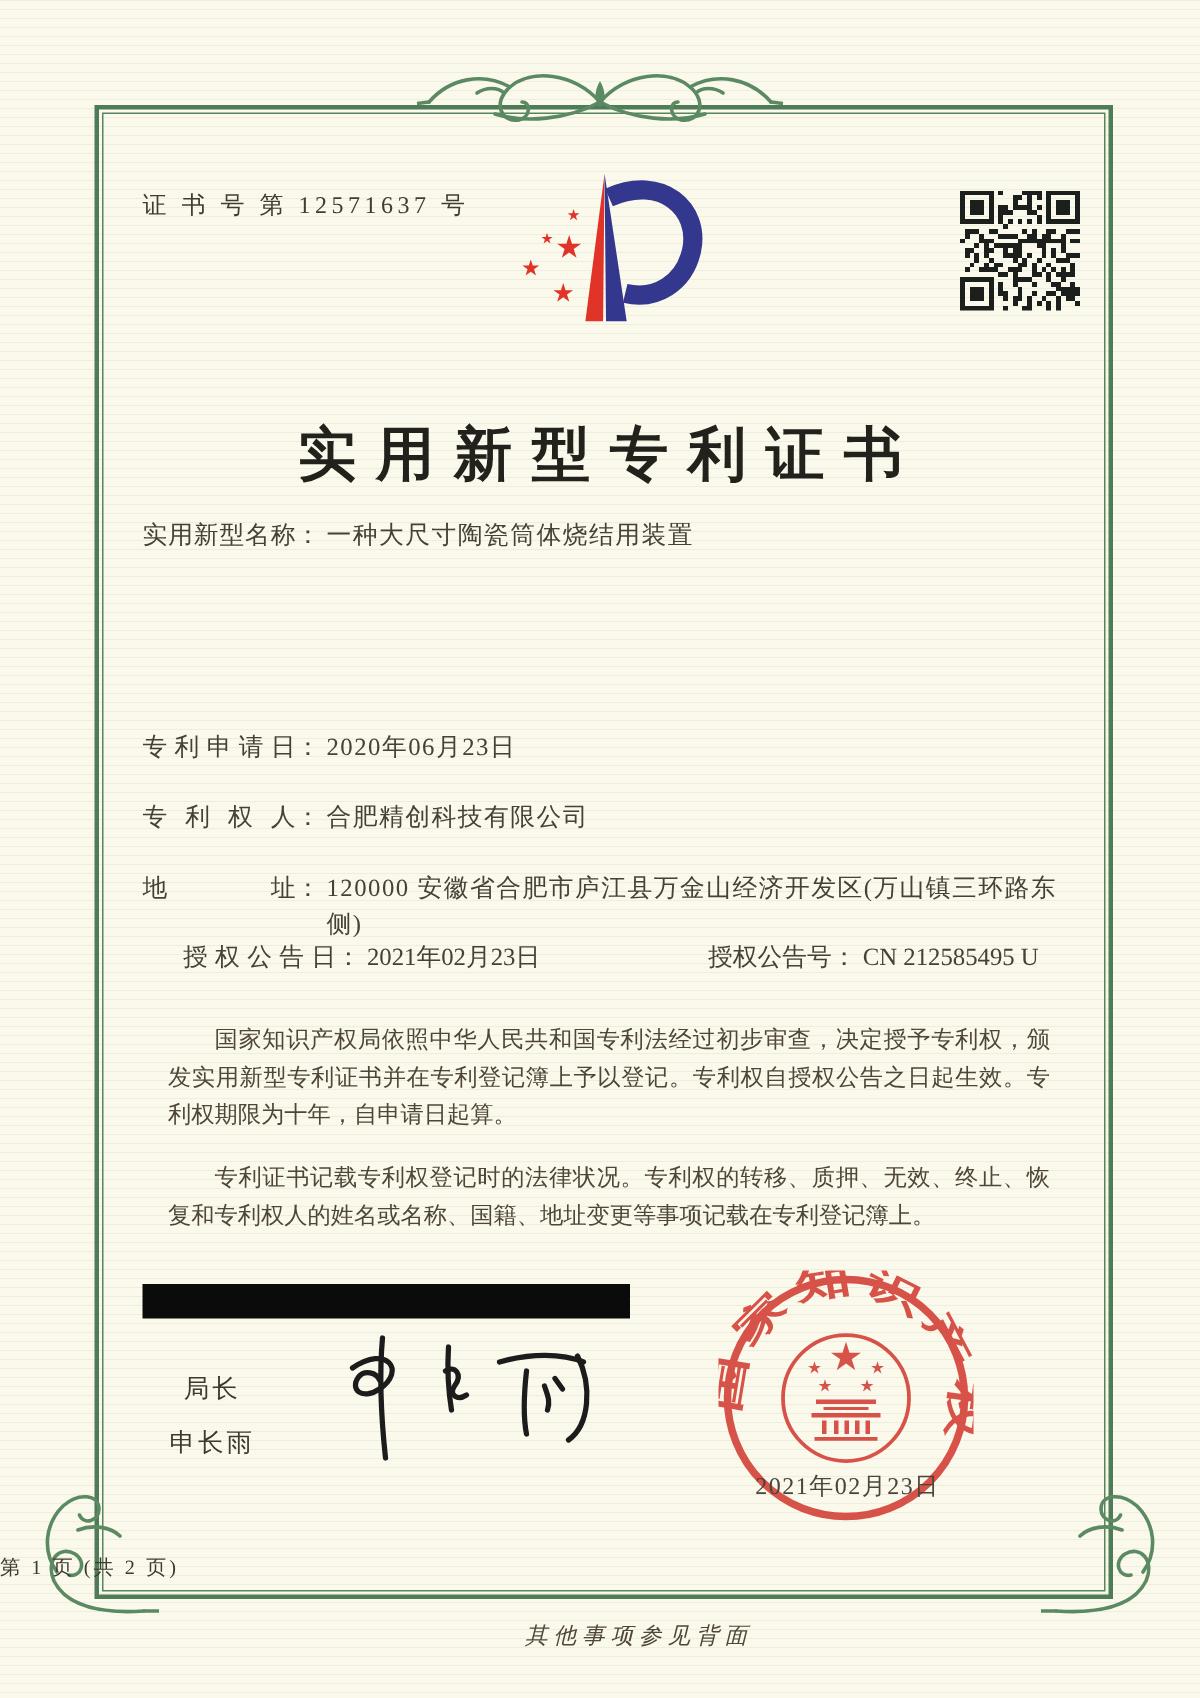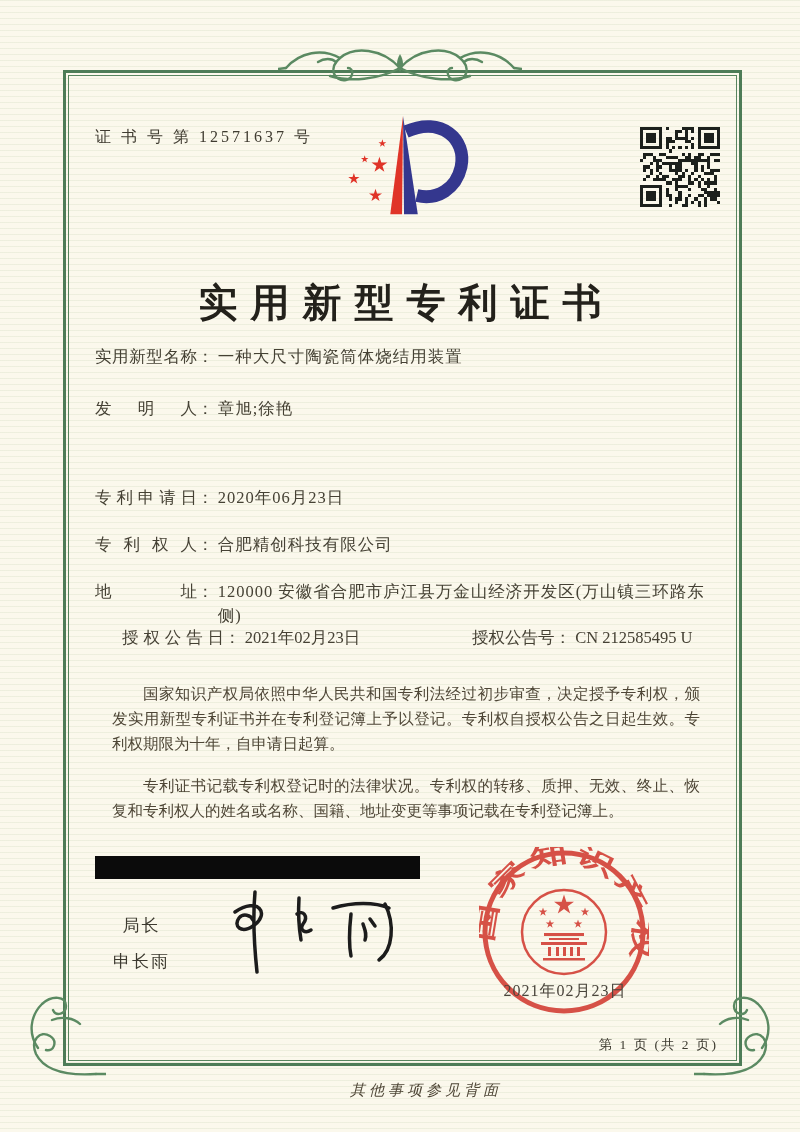--- a/index.html
+++ b/index.html
@@ -22,22 +22,22 @@
   .grant-wrap{position:absolute;left:95px;top:627px;width:640px;font-size:16.5px;color:#454134;margin-left:27px;}
   .paras{position:absolute;left:95px;top:664px;width:622px;font-size:15.5px;line-height:1.62;
     color:#4e4636;text-align:justify;}
   .paras p{margin:17px;text-indent:2em;}
   .redaction{position:absolute;left:95px;top:856px;width:325px;height:23px;background:#0b0b0b;}
   .signer{position:absolute;left:113px;top:908px;font-size:17px;line-height:2.1;color:#3d3a30;letter-spacing:2px;text-align:center;}
   .signature{position:absolute;left:213px;top:884px;}
   .seal{position:absolute;left:479px;top:847px;}
   .seal-date{position:absolute;left:480px;top:981px;width:170px;text-align:center;
     font-size:16px;color:#4a453c;letter-spacing:1px;z-index:3;}
-  .page-info{position:absolute;left:0;top:1036px;width:682px;text-align:right;
-    font-size:13.5px;letter-spacing:2px;color:#3d3a30;margin-left:36px;}
+  .page-info{position:absolute;left:0;top:1036px;width:682px;text-align:left;
+    font-size:13.5px;letter-spacing:2px;color:#3d3a30;}
   .back-note{position:absolute;left:0;top:1081px;width:800px;text-align:center;
     font-size:15px;letter-spacing:4px;color:#4e4636;font-style:italic;padding-left:26px;}
   .logo{position:absolute;left:330px;top:110px;}
   .qr{position:absolute;left:640px;top:127px;}
   .orn{position:absolute;pointer-events:none;}
   .orn-top{left:278px;top:38px;}
   .orn-bl{left:26px;top:990px;}
   .orn-br{left:694px;top:990px;}
 </style>
 </head>
@@ -387,24 +387,20 @@
       <rect x="18" y="24" width="1" height="1" fill="#1c201c"></rect>
       <rect x="20" y="24" width="1" height="1" fill="#1c201c"></rect>
     </svg>
 
   <div class="title">实用新型专利证书</div>
 
   <div class="frow r1">
     <span class="flabel">实用新型名称</span><span class="fcolon">：</span>
     <span class="fvalue">一种大尺寸陶瓷筒体烧结用装置</span>
   </div>
-  <div class="frow r2">
-    <span class="flabel">发明人</span><span class="fcolon">：</span>
-    <span class="fvalue">章旭;徐艳</span>
-  </div>
   <div class="frow r4">
     <span class="flabel">专利申请日</span><span class="fcolon">：</span>
     <span class="fvalue">2020年06月23日</span>
   </div>
   <div class="frow r5">
     <span class="flabel">专利权人</span><span class="fcolon">：</span>
     <span class="fvalue">合肥精创科技有限公司</span>
   </div>
   <div class="frow r6">
     <span class="flabel">地址</span><span class="fcolon">：</span>

